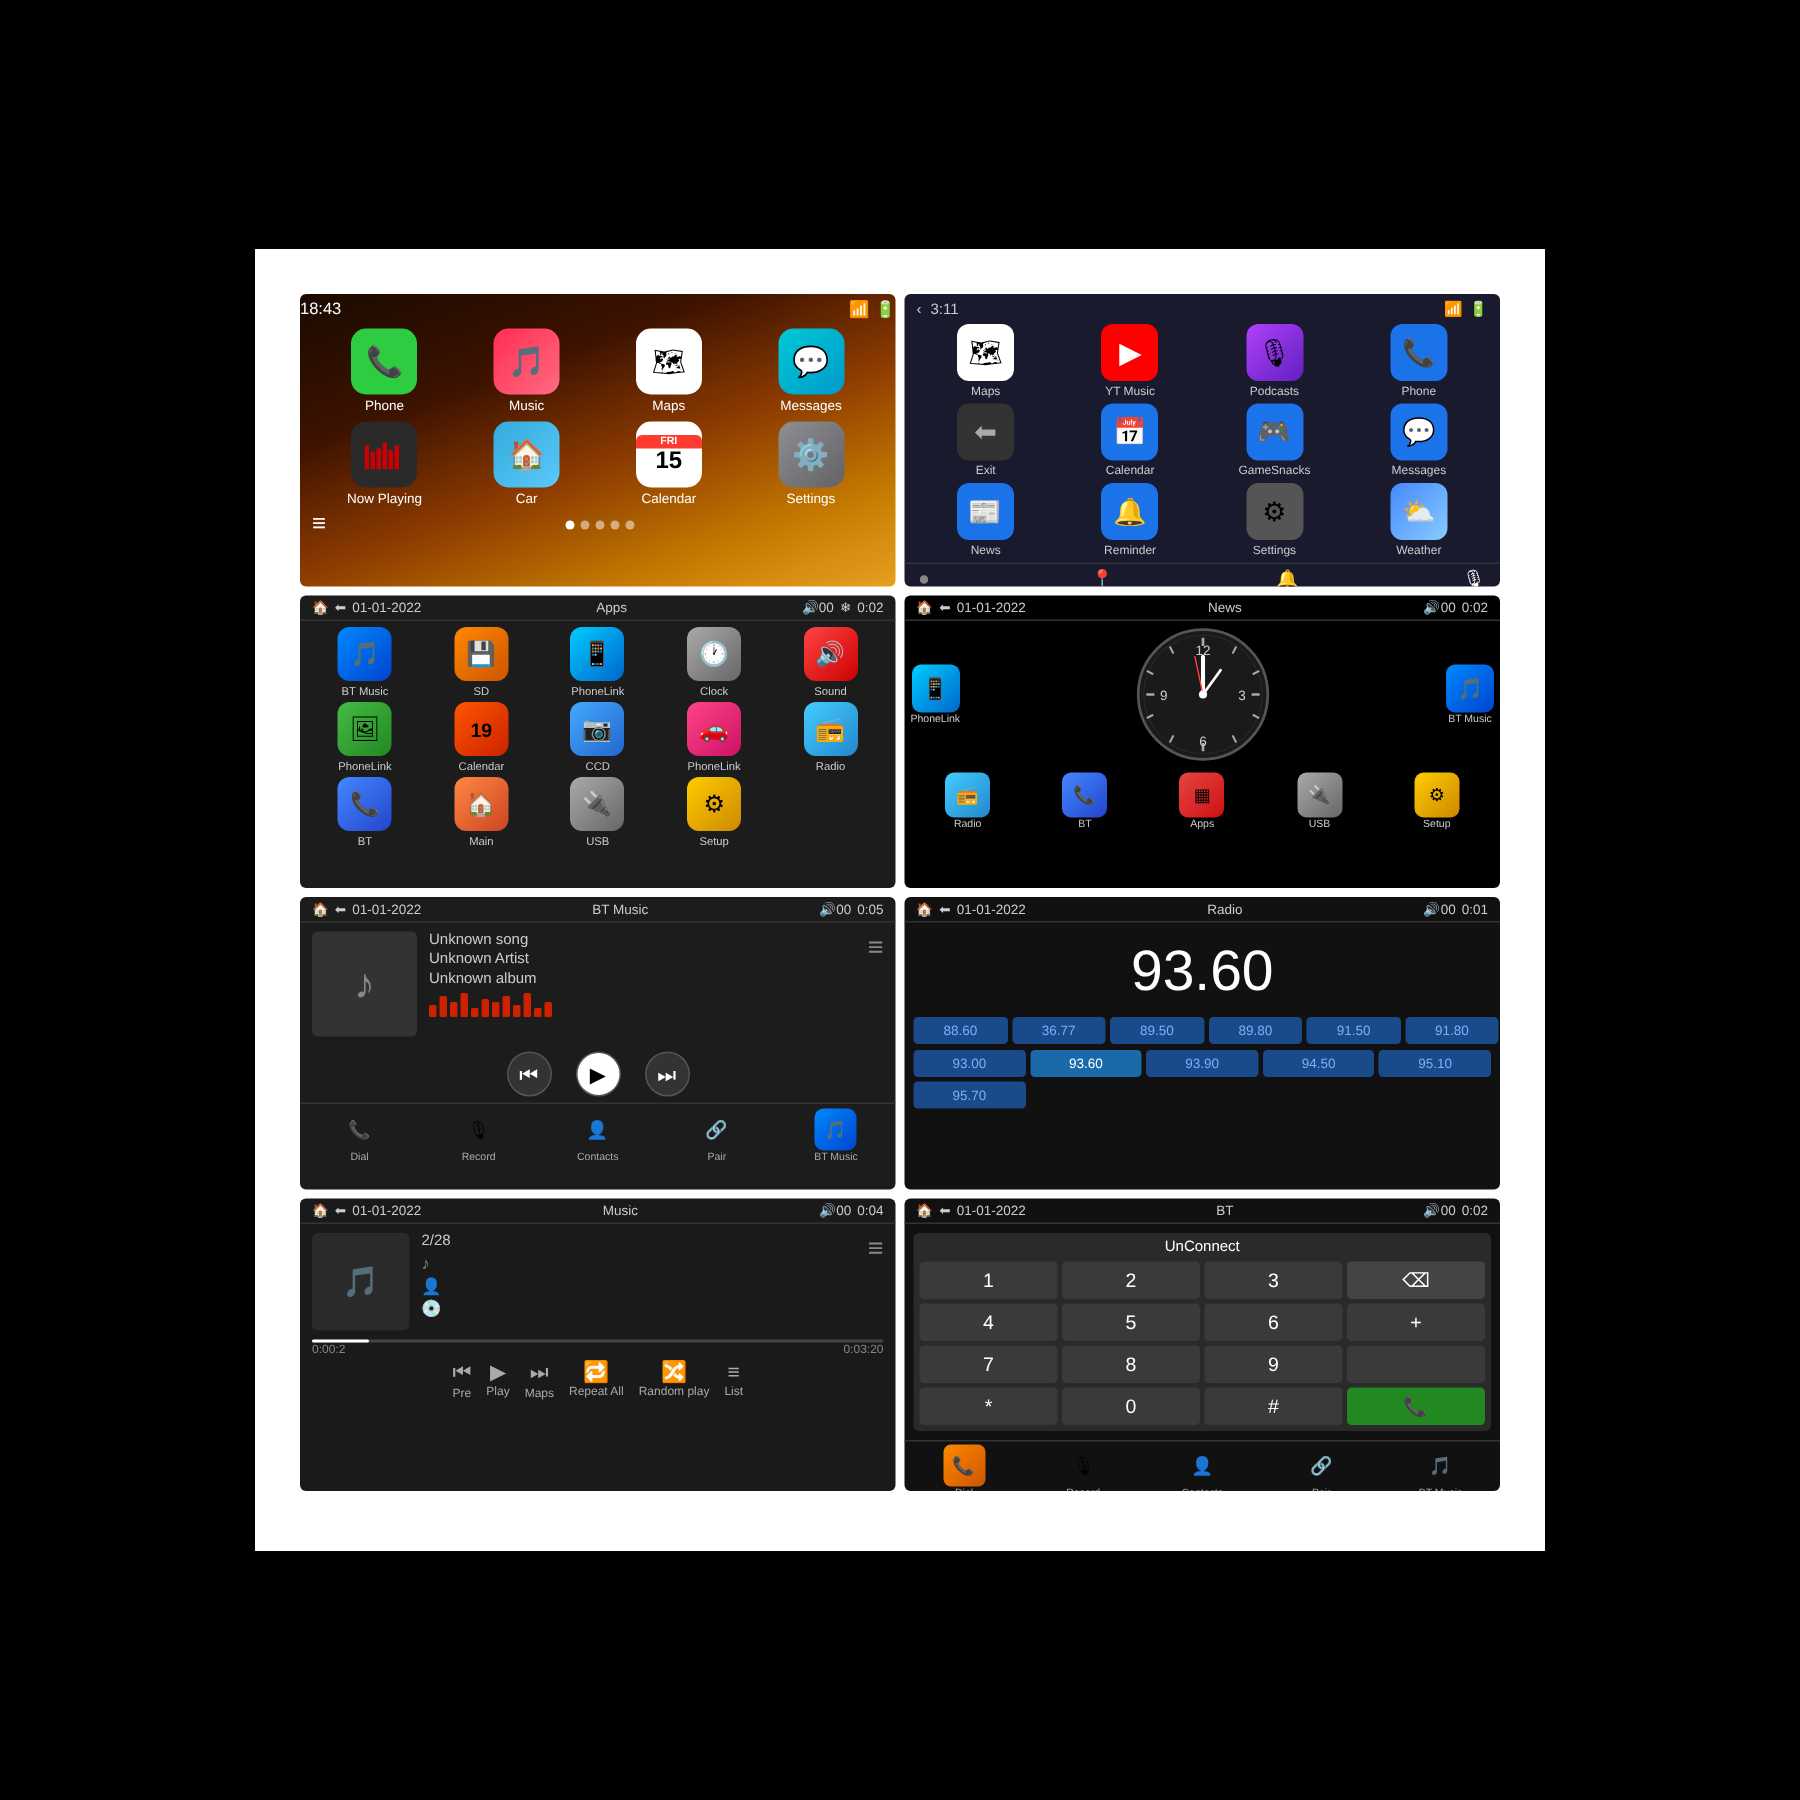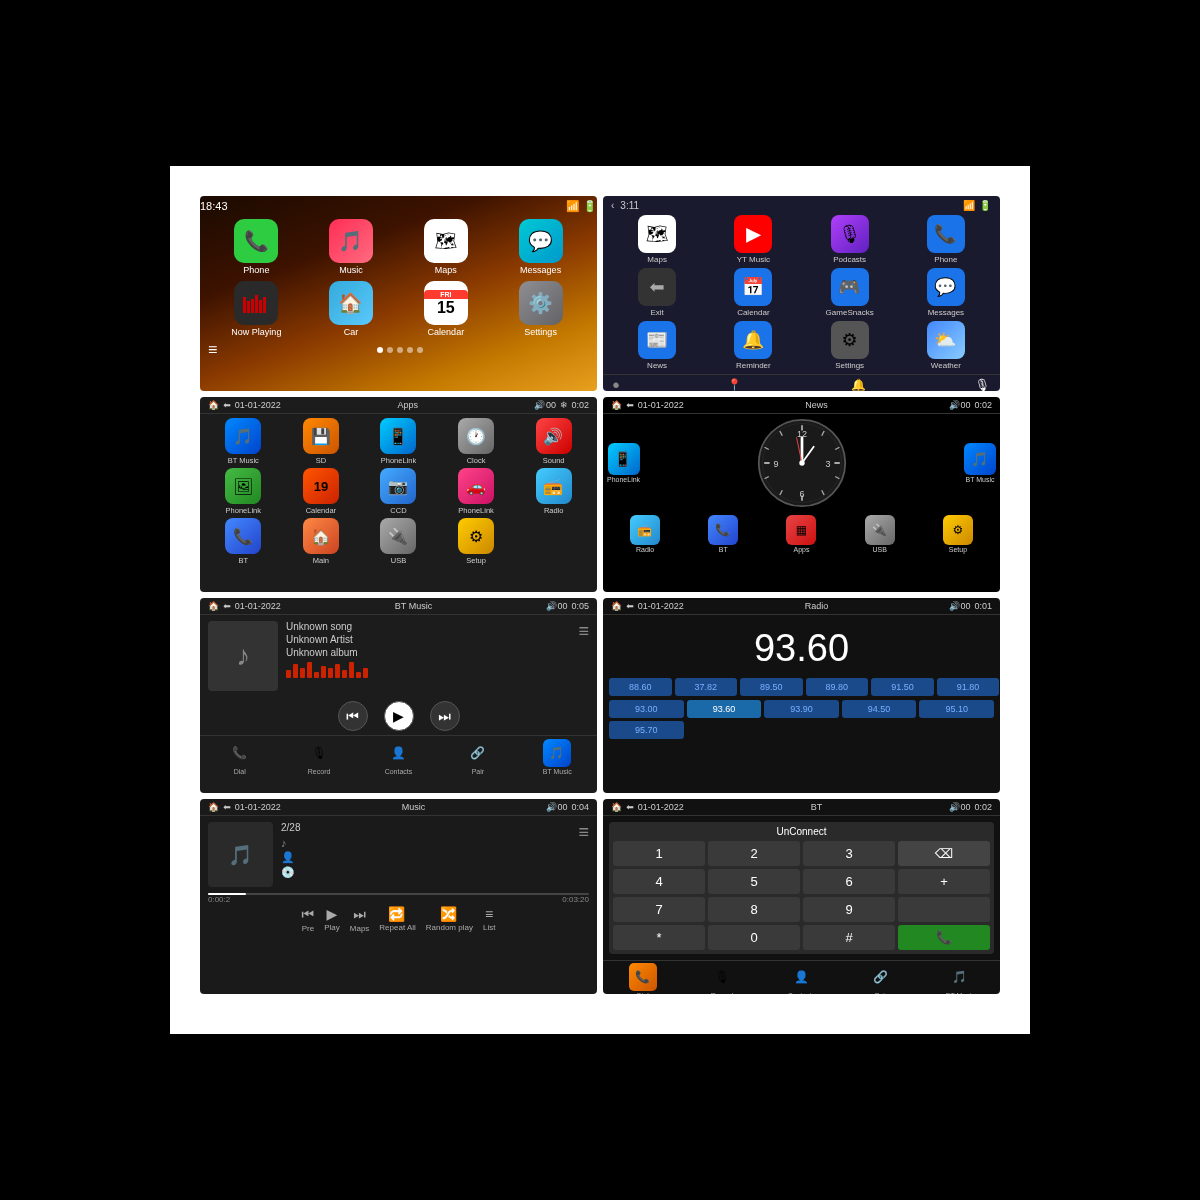--- a/index.html
+++ b/index.html
@@ -913,21 +913,21 @@
         </div>
         <span>Radio</span>
         <div style="display:flex;gap:4px;">
           <span>🔊00</span>
           <span>0:01</span>
         </div>
       </div>
       <div class="radio-freq">93.60</div>
       <div class="radio-presets">
         <div class="preset-btn">88.60</div>
-        <div class="preset-btn">37.82</div>
+        <div class="preset-btn">36.77</div>
         <div class="preset-btn">89.50</div>
         <div class="preset-btn">89.80</div>
         <div class="preset-btn">91.50</div>
         <div class="preset-btn">91.80</div>
       </div>
       <div class="radio-presets2">
         <div class="preset-btn">93.00</div>
         <div class="preset-btn active">93.60</div>
         <div class="preset-btn">93.90</div>
         <div class="preset-btn">94.50</div>

